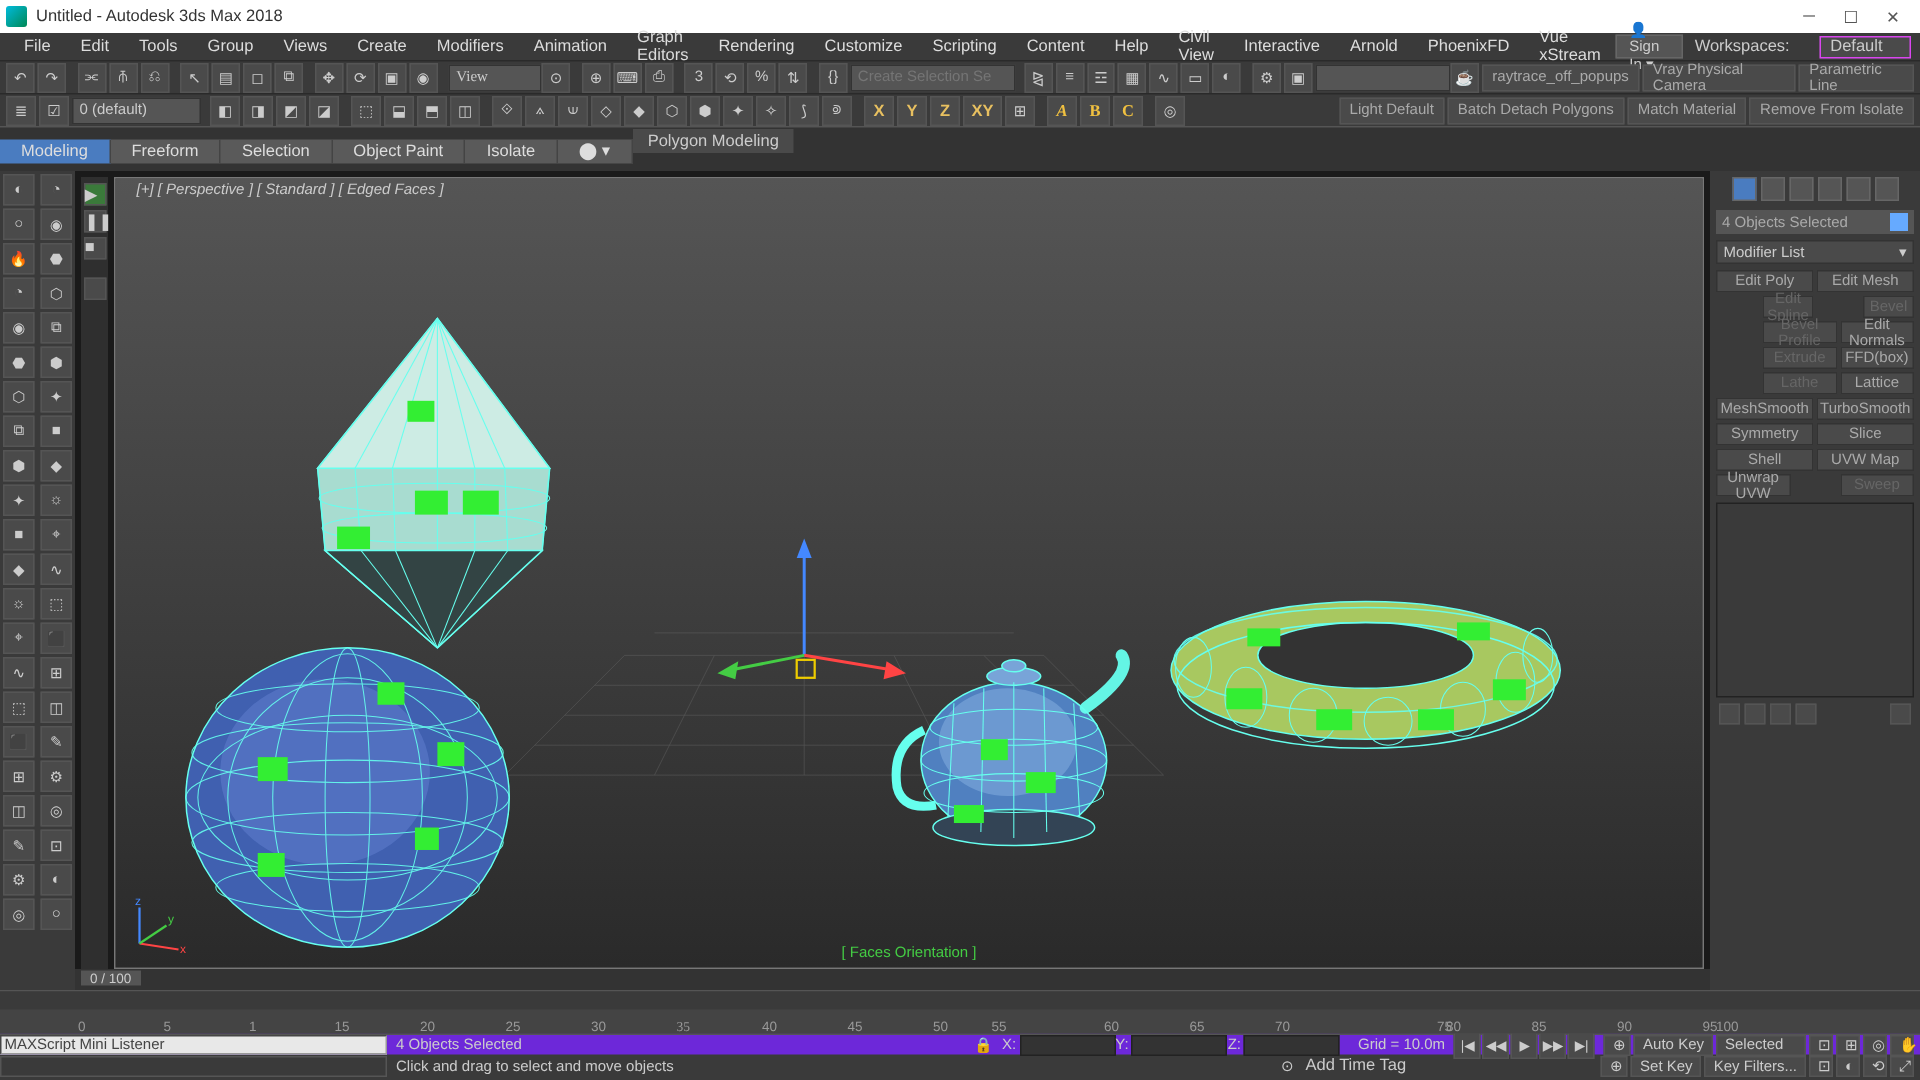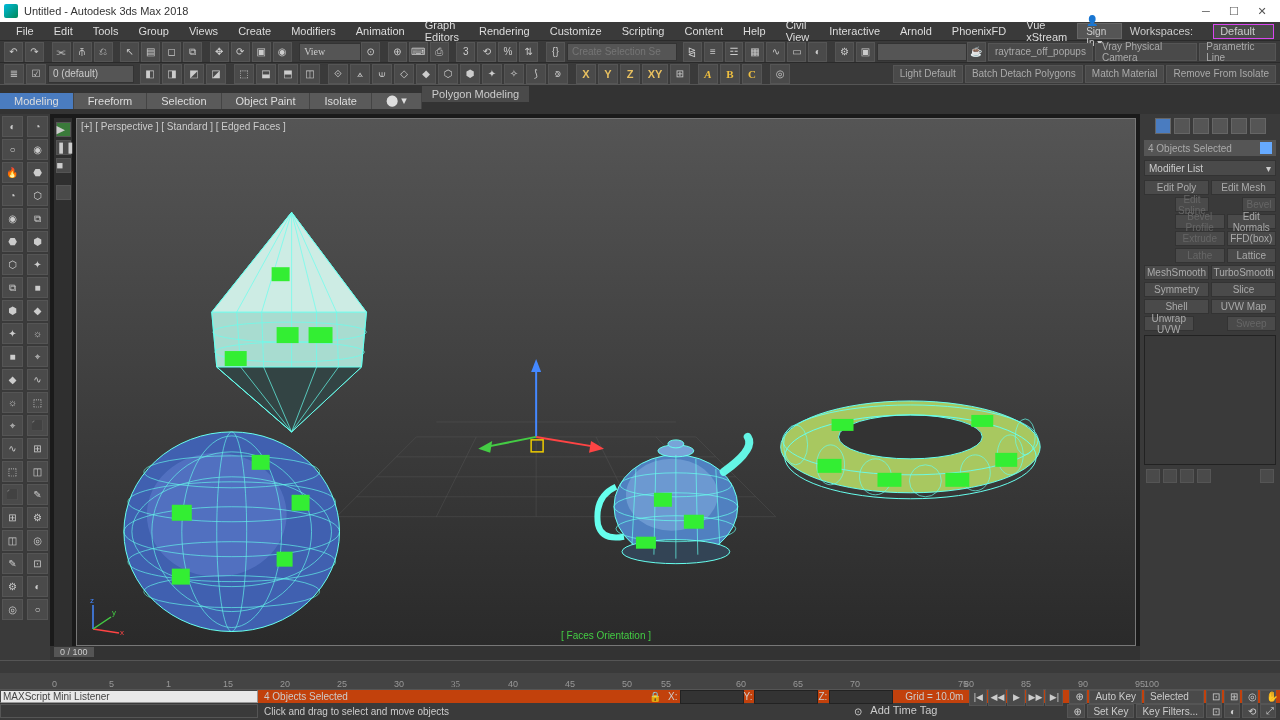--- a/index.html
+++ b/index.html
@@ -23,42 +23,42 @@
 .ribbon { height:32px; background:#333; border-top:1px solid #555; display:flex; }
 .ribbonbar { display:flex; align-items:center; }
 .ribbon-tab { padding:2px 14px; background:#5a5a5a; color:#ddd; font-size:11px; border-right:1px solid #444; height:16px; display:flex; align-items:center; }
 .ribbon-tab.active { background:#4a7cc0; }
 .ribbon-sub { padding:2px 10px; background:#4a4a4a; font-size:11px; color:#ccc; margin-top:1px; display:inline-block; }
 .leftcol { position:absolute; top:114px; left:0; width:50px; bottom:60px; background:#3a3a3a; display:flex; }
 .leftcol .strip { width:25px; display:flex; flex-direction:column; gap:2px; padding:2px; }
 .leftcol .tbtn { width:21px; height:21px; }
 .main { position:absolute; top:114px; left:50px; right:140px; bottom:60px; background:#1a1a1a; }
 .viewport { position:absolute; top:4px; left:26px; right:4px; bottom:14px; background:linear-gradient(to bottom,#555 0%,#2a2a2a 100%); border:1px solid #777; }
-.viewport-label { position:absolute; top:2px; left:4px; color:#ccc; font-size:10px; }
+.viewport-label { position:absolute; top:2px; left:14px; color:#ccc; font-size:10px;font-style:italic; }
 .viewport-hint { position:absolute; bottom:4px; left:50%; transform:translateX(-50%); color:#4c4; font-size:10px; }
 .corner-axes { position:absolute; bottom:8px; left:8px; width:42px; height:42px; }
 .timeline { position:absolute; bottom:0; left:0; right:0; height:14px; background:#333; }
 .leftvp { position:absolute; top:4px; left:4px; width:18px; bottom:14px; background:#2f2f2f; display:flex; flex-direction:column; gap:3px; padding-top:4px; align-items:center;}
 .leftvp .vbtn { width:15px; height:15px; background:#4a4a4a; border:1px solid #555; }
 .rightpanel { position:absolute; top:114px; right:0; width:140px; bottom:60px; background:#3a3a3a; padding:4px; }
 .rpanel-top { display:flex; gap:3px; justify-content:center; margin-bottom:6px; }
 .rpanel-top .ico { width:16px; height:16px; background:#555; border:1px solid #666; }
 .selstrip { height:16px; background:#555; display:flex; align-items:center; padding:0 4px; font-size:10px; color:#aaa; margin-bottom:4px; }
 .selstrip .sq { width:12px; height:12px; background:#6af; margin-left:auto; }
 .modlist { height:16px; background:#4a4a4a; border:1px solid #333; font-size:10px; color:#ccc; display:flex; align-items:center; padding:0 4px; margin-bottom:4px; }
 .btnrow { display:flex; gap:2px; margin-bottom:2px; }
 .btnrow .rbtn { flex:1; height:15px; background:#4a4a4a; border:1px solid #333; text-align:center; font-size:10px; color:#aaa; display:flex; align-items:center; justify-content:center; }
 .btnrow .rbtn.disabled { color:#666;margin-left:31px; }
 .stack { height:130px; border:1px solid #222; background:#3a3a3a; margin-top:4px; }
 .stackicons { display:flex; gap:3px; margin-top:4px; padding:0 2px; }
 .stackicons .si { width:14px; height:14px; background:#4a4a4a; border:1px solid #555; }
 .bottombar { position:absolute; bottom:0; left:0; right:0; height:60px; background:#3a3a3a; border-top:1px solid #555; }
 .ruler { height:16px; background:#444; display:flex; align-items:flex-end; padding-left:52px; color:#999; font-size:9px; position:relative; }
 .ruler span { position:absolute; bottom:0; }
-.statustop { height:14px; background:#c2410c; display:flex; align-items:center; border-top:1px solid #555; }
+.statustop { height:14px; background:#6d28d9; display:flex; align-items:center; border-top:1px solid #555; }
 .statustop .mini { width:258px; height:13px; background:#e8e8e8; color:#444; font-size:10px; padding-left:2px; display:flex; align-items:center; border:1px inset #999;}
 .statustop .msg { padding-left:6px; font-size:10px; color:#ccc; }
 .statusbot { height:16px; display:flex; align-items:center; }
 .statusbot .mini2 { width:258px; height:14px; background:#3a3a3a; border:1px solid #555; }
 .statusbot .msg { padding-left:6px; font-size:10px; color:#ccc; }
 .statusbot .spacer { flex:1; }
 .coord { display:flex; align-items:center; gap:2px; font-size:10px; color:#ccc; }
 .coord input { width:64px; height:14px; background:#333; border:1px solid #222; color:#ccc; font-size:10px; }
 .playctrl { display:flex; gap:1px; margin:0 6px; }
 .playctrl .pb { width:18px; height:18px; background:#4a4a4a; border:1px solid #555; display:flex; align-items:center; justify-content:center; color:#ccc; font-size:9px;}

